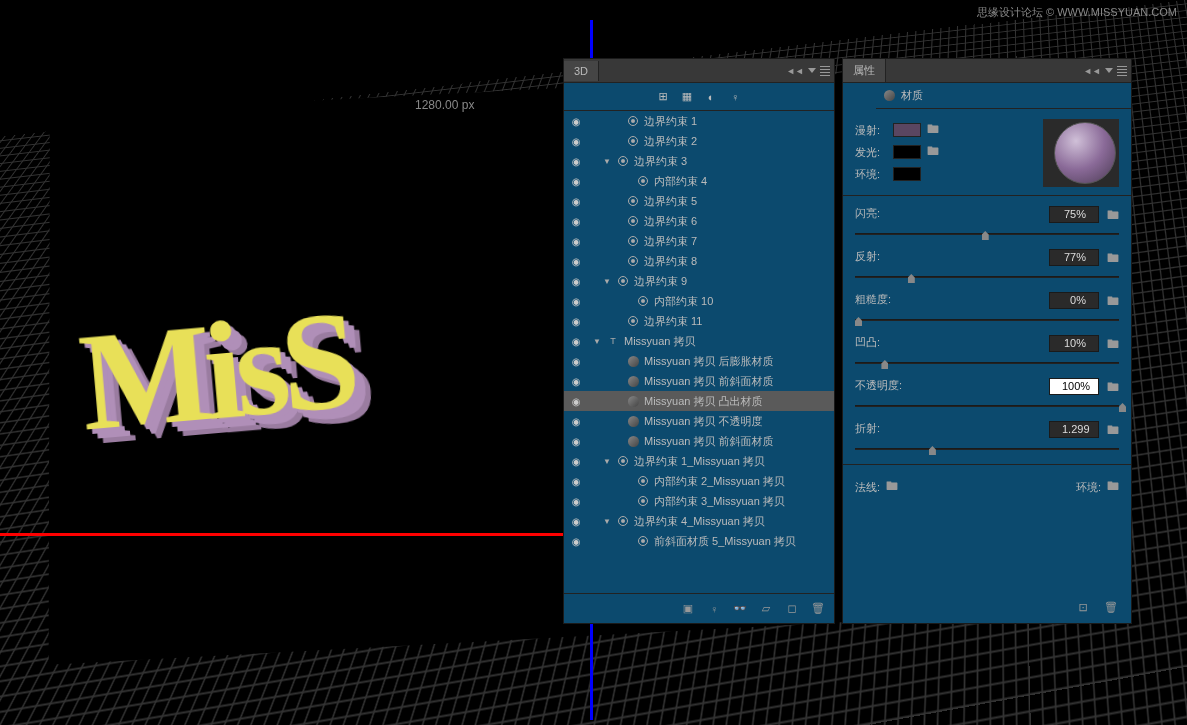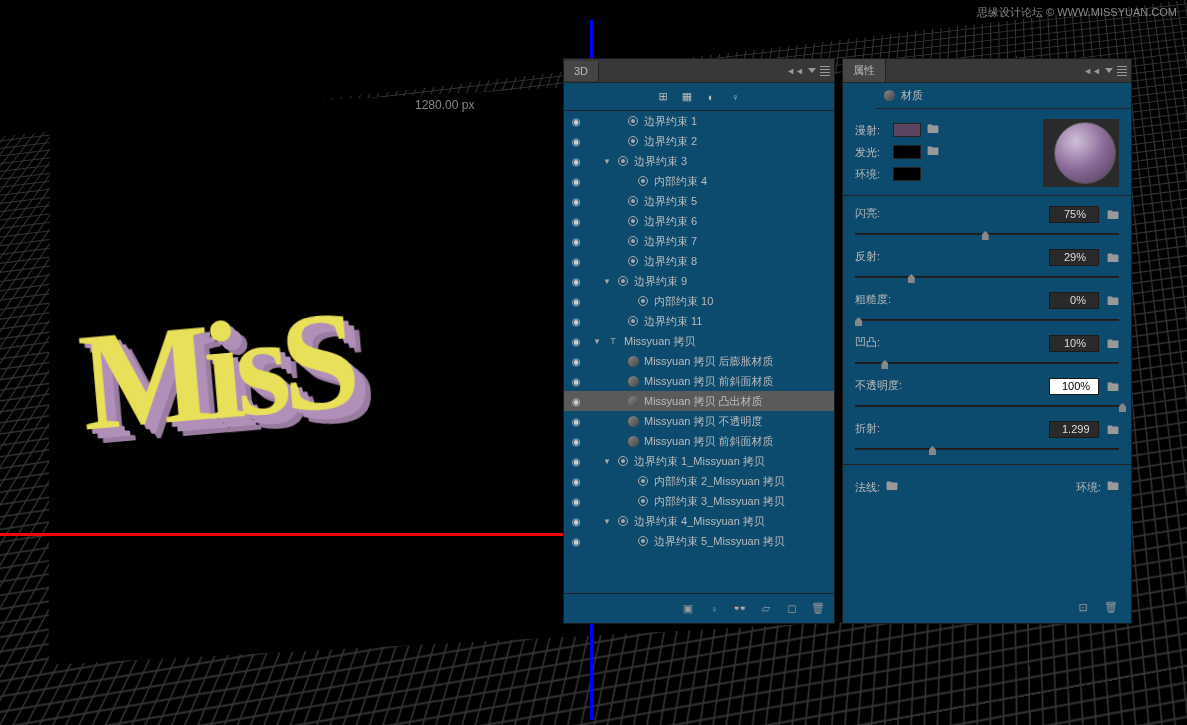--- a/index.html
+++ b/index.html
@@ -312,21 +312,21 @@
         </span>
         <span class="row-label">边界约束 4_Missyuan 拷贝</span>
       </div>
       <div class="tree-row">
         <span class="eye">◉</span>
         <span class="spacer" style="width:38px"></span>
         <span class="tri"></span>
         <span class="row-icon">
           <span class="icon-target"></span>
         </span>
-        <span class="row-label">边界约束 5_Missyuan 拷贝</span>
+        <span class="row-label">前斜面材质 5_Missyuan 拷贝</span>
       </div>
     </div>
   <div class="bottom-bar">
     <div class="bb-icon">▣</div>
     <div class="bb-icon">♀</div>
     <div class="bb-icon">👓</div>
     <div class="bb-icon">▱</div>
     <div class="bb-icon">◻</div>
     <div class="bb-icon">🗑</div>
   </div>
@@ -380,21 +380,21 @@
             <span class="val-box">75%</span>
             <span class="folder-i" style="margin-left:8px">🖿</span>
           </div>
           <div class="slider-track">
             <div class="slider-thumb" style="left:48%"></div>
           </div>
         </div>
         <div class="slider-row">
           <div class="slider-head">
             <span class="slider-label">反射:</span>
-            <span class="val-box">29%</span>
+            <span class="val-box">77%</span>
             <span class="folder-i" style="margin-left:8px">🖿</span>
           </div>
           <div class="slider-track">
             <div class="slider-thumb" style="left:20%"></div>
           </div>
         </div>
         <div class="slider-row">
           <div class="slider-head">
             <span class="slider-label">粗糙度:</span>
             <span class="val-box">0%</span>

